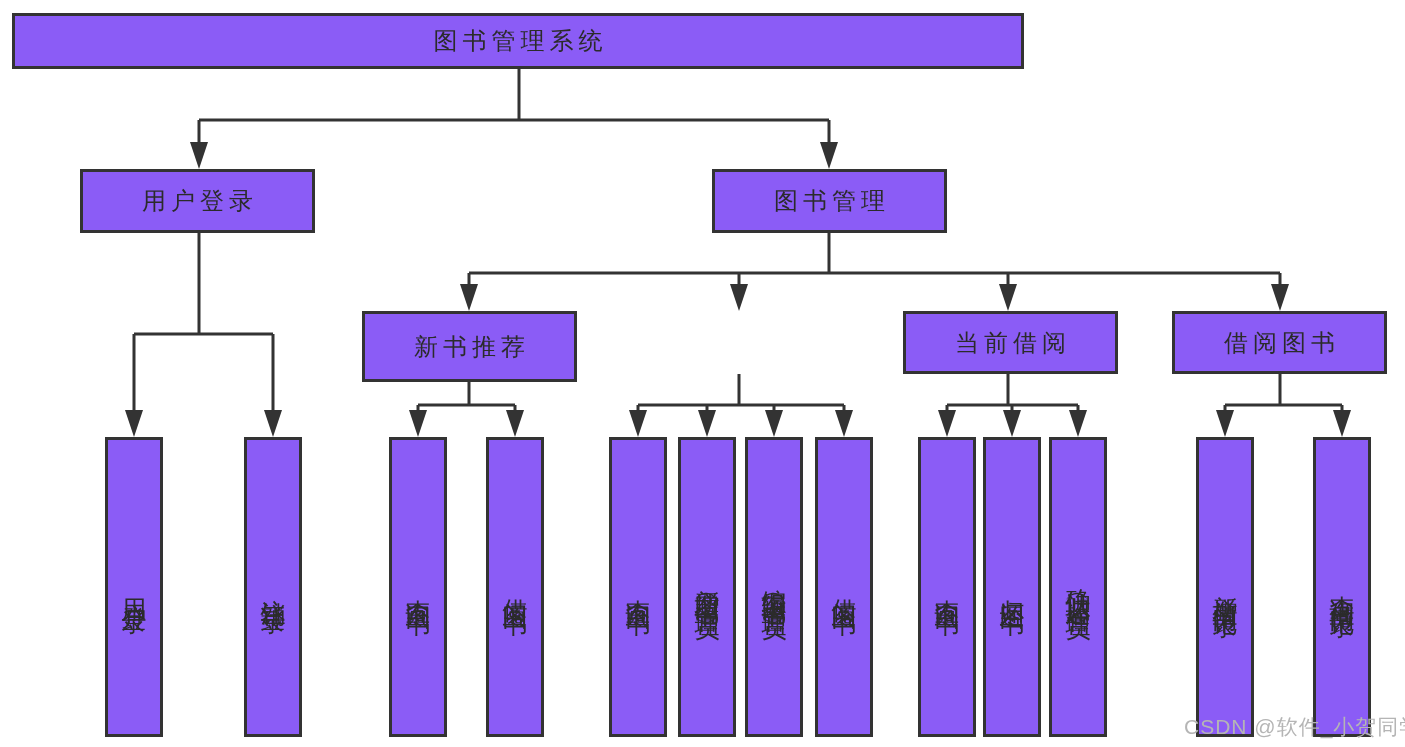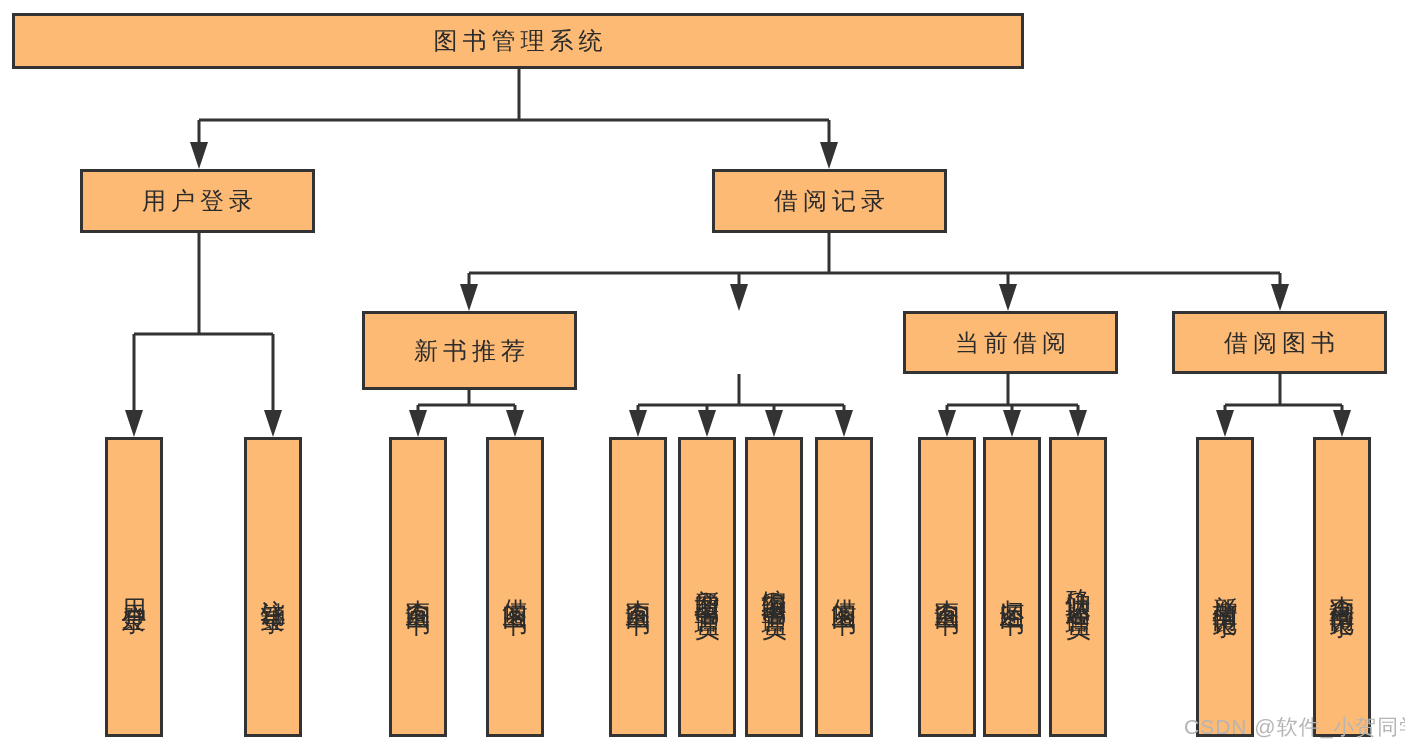--- a/index.html
+++ b/index.html
@@ -16,21 +16,21 @@
     overflow: hidden;
   }
   svg.wires {
     position: absolute;
     left: 0; top: 0;
     z-index: 0;
   }
   .node {
     position: absolute;
     box-sizing: border-box;
-    background: #fdba74;
+    background: #8b5cf6;
     border: 3px solid #333333;
     display: flex;
     align-items: center;
     justify-content: center;
     color: #2b2b2b;
     z-index: 1;
   }
   .hnode {
     font-size: 24px;
     letter-spacing: 5px;
@@ -97,23 +97,23 @@
       <polygon points="1003,410 1021,410 1012,437"></polygon>
       <polygon points="1069,410 1087,410 1078,437"></polygon>
       <polygon points="1216,410 1234,410 1225,437"></polygon>
       <polygon points="1333,410 1351,410 1342,437"></polygon>
     </g>
   </svg>
 
   <div class="node hnode" style="left:12px; top:13px; width:1012px; height:56px;">图书管理系统</div>
 
   <div class="node hnode" style="left:80px; top:169px; width:235px; height:64px;">用户登录</div>
-  <div class="node hnode" style="left:712px; top:169px; width:235px; height:64px;">借阅记录</div>
+  <div class="node hnode" style="left:712px; top:169px; width:235px; height:64px;">图书管理</div>
 
-  <div class="node hnode" style="left:362px; top:311px; width:215px; height:79px;">新书推荐</div>
+  <div class="node hnode" style="left:362px; top:311px; width:215px; height:71px;">新书推荐</div>
   <div class="node hnode" style="left:903px; top:311px; width:215px; height:63px;">当前借阅</div>
   <div class="node hnode" style="left:1172px; top:311px; width:215px; height:63px;">借阅图书</div>
 
   <div class="node leaf" style="left:105px; top:437px; width:58px; height:300px;">用户登录</div>
   <div class="node leaf" style="left:244px; top:437px; width:58px; height:300px;">注销登录</div>
 
   <div class="node leaf" style="left:389px; top:437px; width:58px; height:300px;">查询图书</div>
   <div class="node leaf" style="left:486px; top:437px; width:58px; height:300px;">借阅图书</div>
 
   <div class="node leaf" style="left:609px; top:437px; width:58px; height:300px;">查询图书</div>

